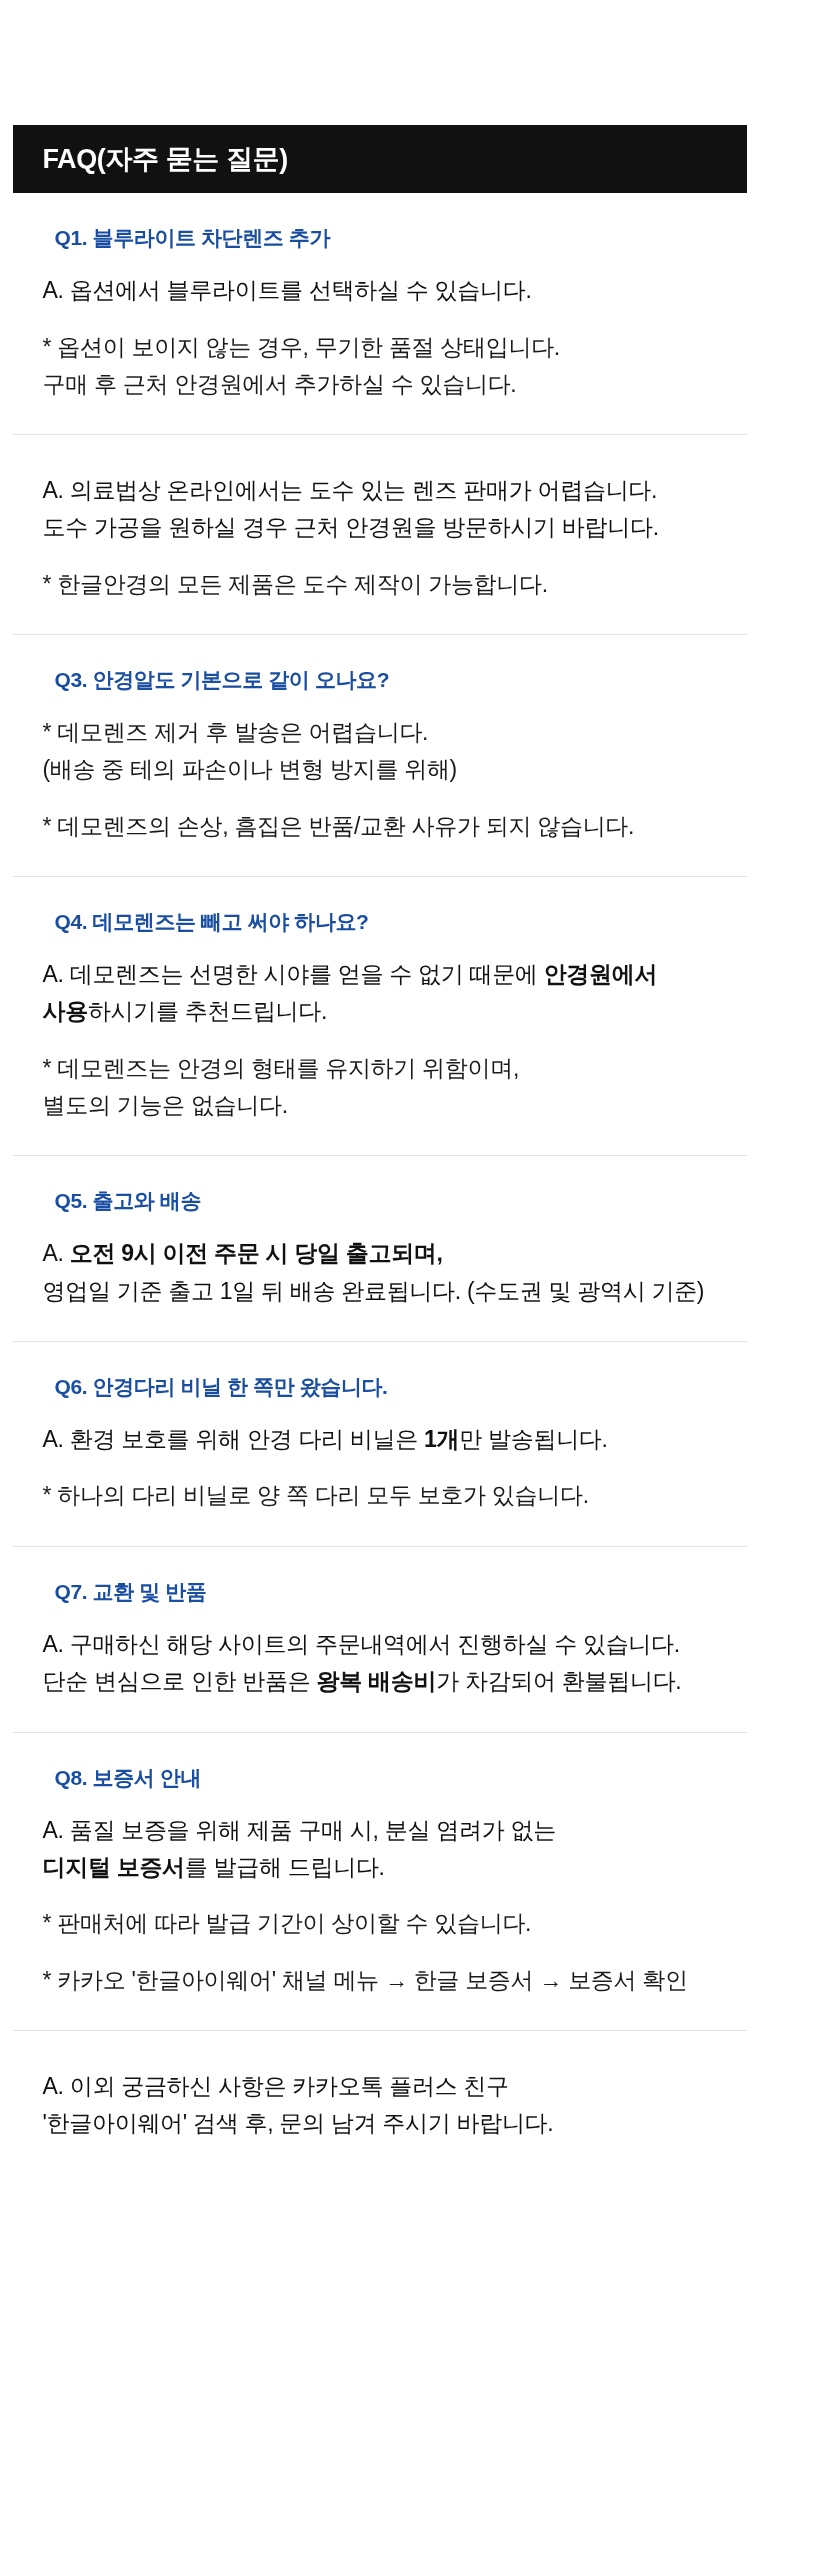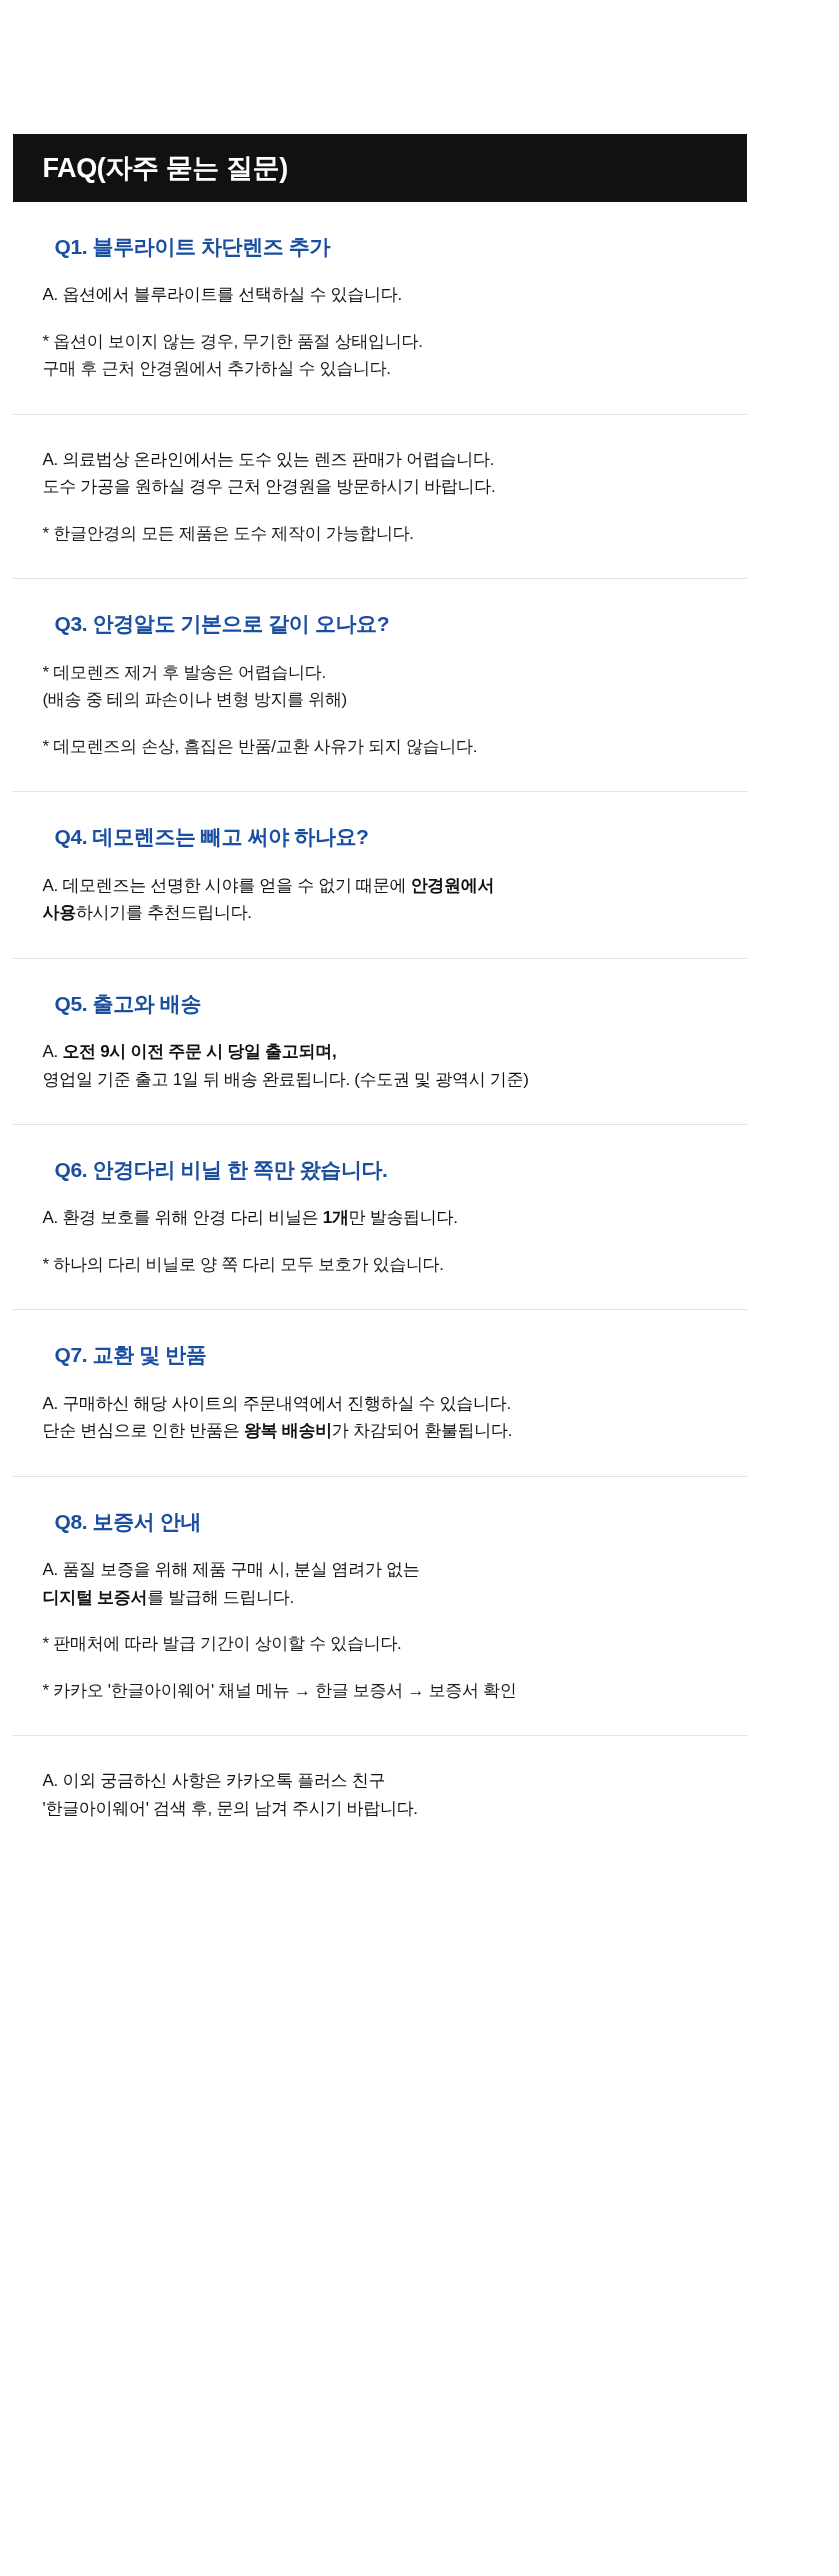--- a/index.html
+++ b/index.html
@@ -11,21 +11,21 @@
     min-height: 2576px;
     background: #ffffff;
     font-family: "Liberation Sans", sans-serif;
     color: #111111;
     -webkit-font-smoothing: antialiased;
   }
   .page {
     width: 759px;
     min-height: 2576px;
     box-sizing: border-box;
-    padding: 12px;
+    padding: 3px;
     position: relative;
   }
   .faq-wrap {
     width: 734px;
     margin: 0 auto;
     padding-top: 122px;
   }
   .faq-title-bar {
     background: #111111;
     color: #ffffff;
@@ -54,25 +54,25 @@
   }
   .q-line {
     color: #1a4ea0;
     font-size: 21px;
     font-weight: bold;
     letter-spacing: -0.4px;
     margin: 0 0 21px 12px;
     line-height: 1.3;
   }
   .blk {
-    font-size: 17px;
+    font-size: 23px;
     line-height: 1.62;
     letter-spacing: -0.3px;
     color: #111111;
-    margin: 0 0 19px 0;
+    margin: 6px 0 19px 0;
     white-space: pre-line;
   }
   .blk:last-child {
     margin-bottom: 0;
   }
   .blk.note {
     color: #1a1a1a;
   }
   .blk b, .blk strong {
     font-weight: bold;
@@ -99,20 +99,21 @@
           <div class="blk note">* 한글안경의 모든 제품은 도수 제작이 가능합니다.</div>
         </div>
         <div class="faq-item">
           <div class="q-line">Q3. 안경알도 기본으로 같이 오나요?</div>
           <div class="blk note">* 데모렌즈 제거 후 발송은 어렵습니다.<br>(배송 중 테의 파손이나 변형 방지를 위해)</div>
           <div class="blk note">* 데모렌즈의 손상, 흠집은 반품/교환 사유가 되지 않습니다.</div>
         </div>
         <div class="faq-item">
           <div class="q-line">Q4. 데모렌즈는 빼고 써야 하나요?</div>
           <div class="blk">A. 데모렌즈는 선명한 시야를 얻을 수 없기 때문에 <b>안경원에서</b><br><b>사용</b>하시기를 추천드립니다.</div>
+          <div class="blk note">* 데모렌즈는 안경의 형태를 유지하기 위함이며,<br>별도의 기능은 없습니다.</div>
         </div>
         <div class="faq-item">
           <div class="q-line">Q5. 출고와 배송</div>
           <div class="blk">A. <b>오전 9시 이전 주문 시 당일 출고되며,</b><br>영업일 기준 출고 1일 뒤 배송 완료됩니다. (수도권 및 광역시 기준)</div>
         </div>
         <div class="faq-item">
           <div class="q-line">Q6. 안경다리 비닐 한 쪽만 왔습니다.</div>
           <div class="blk">A. 환경 보호를 위해 안경 다리 비닐은 <b>1개</b>만 발송됩니다.</div>
           <div class="blk note">* 하나의 다리 비닐로 양 쪽 다리 모두 보호가 있습니다.</div>
         </div>

